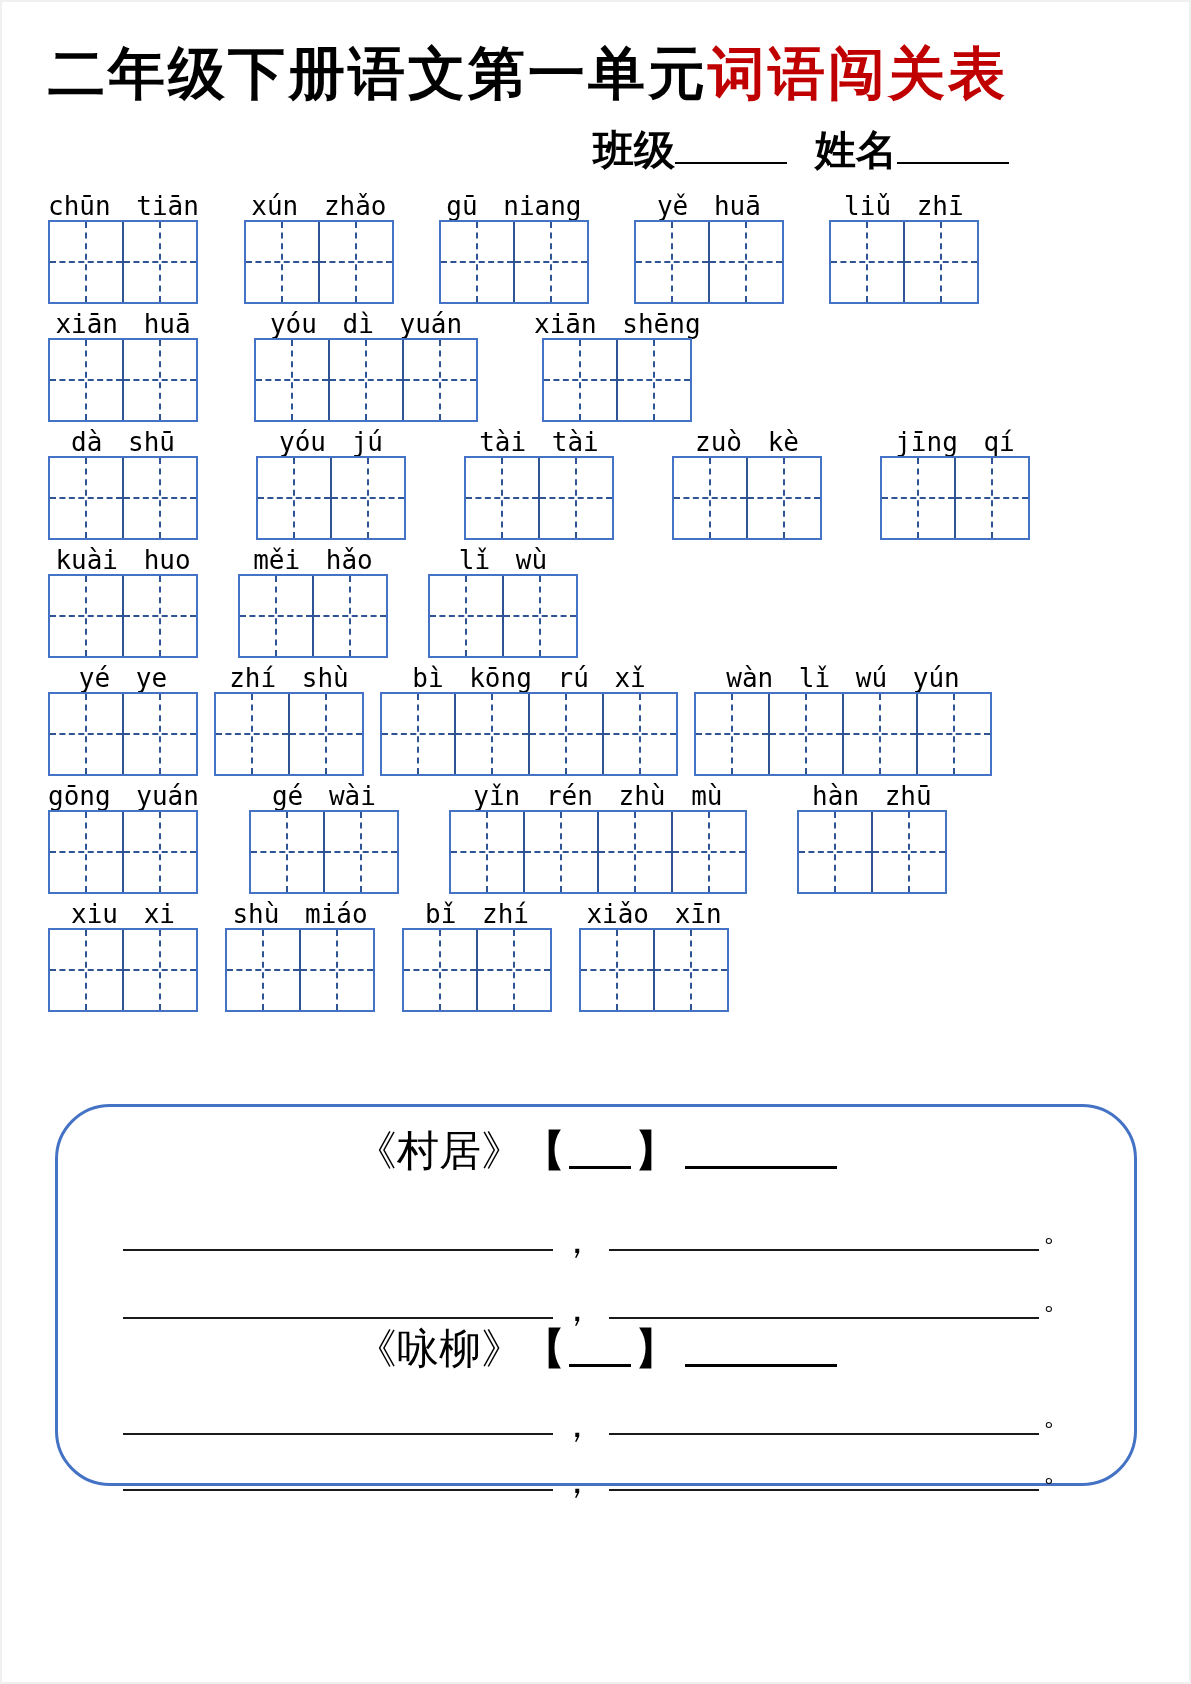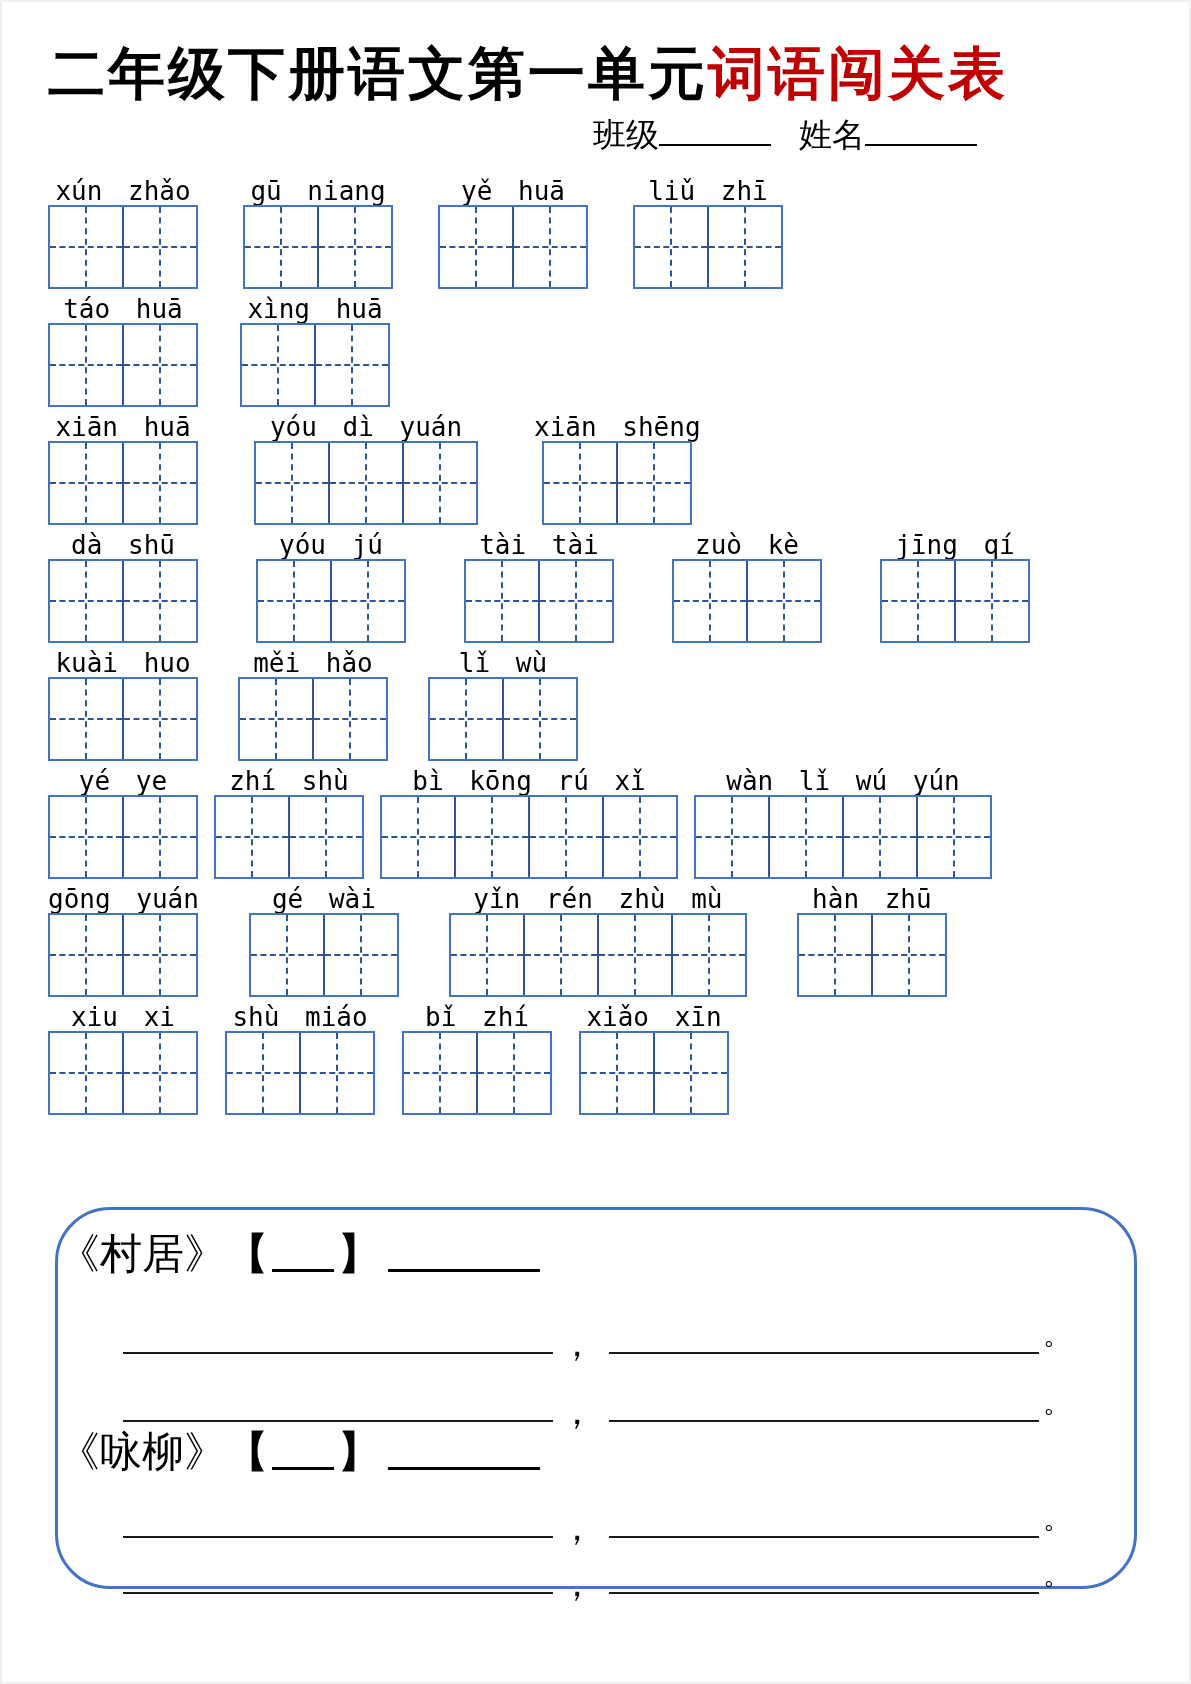--- a/index.html
+++ b/index.html
@@ -11,22 +11,22 @@
   .page{padding:40px 0 0 48px;}
 
   
   .title{
     font-family:"DejaVu Serif","Liberation Serif",serif;
     font-weight:bold;font-size:57px;line-height:1.15;letter-spacing:3px;
     width:1095px;white-space:nowrap;
   }
   .title .red{color:#C00000;}
   .class-line{
-    margin-top:8px;padding-left:545px;font-family:"DejaVu Serif","Liberation Serif",serif;
-    font-size:33px;line-height:40px;white-space:nowrap;
+    margin-top:24px;padding-left:545px;font-family:"DejaVu Serif","Liberation Serif",serif;
+    font-size:41px;line-height:40px;white-space:nowrap;font-weight:bold;
   }
   .class-line .blank{display:inline-block;width:112px;height:30px;border-bottom:2px solid #000;margin-right:28px;}
   .class-line .blank:last-child{margin-right:0;}
 
   
   .grid-section{margin-top:22px;}
   .word-row{display:flex;align-items:flex-end;margin-bottom:6px;}
   .row-1{gap:45px}.row-2{gap:42px}.row-3{gap:56px}.row-4{gap:58px}
   .row-5{gap:40px}.row-6{gap:16px}.row-7{gap:50px}.row-8{gap:27px}
   .word{display:flex;flex-direction:column;align-items:center;}
@@ -46,21 +46,21 @@
     content:"";position:absolute;top:50%;left:0;right:0;
     border-top:2px dashed #2F5496;transform:translateY(-1px);
   }
 
   
   .poem-box{
     margin-top:92px;margin-left:7px;width:1076px;height:376px;
     border:3px solid #4472C4;border-radius:55px;background:#fff;
   }
   .poem-title{
-    font-family:"DejaVu Serif","Liberation Serif",serif;
+    text-align:center;font-family:"DejaVu Serif","Liberation Serif",serif;
     font-size:42px;line-height:52px;margin-top:18px;white-space:nowrap;
   }
   .poem-title .bracket{font-weight:bold;}
   .poem-title .blank{display:inline-block;border-bottom:3px solid #000;vertical-align:-4px;}
   .author-blank{width:62px;height:34px;margin:0 4px;}
   .title-blank{width:152px;height:34px;margin-left:8px;}
   .poem-line{
     margin-left:65px;font-size:36px;line-height:38px;height:38px;white-space:nowrap;
     font-family:"DejaVu Serif","Liberation Serif",serif;
   }
@@ -82,20 +82,27 @@
     <span>二年级下册语文第一单元</span><span class="red">词语闯关表</span>
   </div>
 
   <div class="class-line">
     <span>班级</span><span class="blank"></span><span>姓名</span><span class="blank"></span>
   </div>
 
   <div class="grid-section">
       <div class="word-row row-1">
         <div class="word">
+          <div class="pinyin">chūn tiān</div>
+          <div class="grid">
+            <div class="cell"></div>
+            <div class="cell"></div>
+          </div>
+        </div>
+        <div class="word">
           <div class="pinyin">xún zhǎo</div>
           <div class="grid">
             <div class="cell"></div>
             <div class="cell"></div>
           </div>
         </div>
         <div class="word">
           <div class="pinyin">gū niang</div>
           <div class="grid">
             <div class="cell"></div>
@@ -104,36 +111,20 @@
         </div>
         <div class="word">
           <div class="pinyin">yě huā</div>
           <div class="grid">
             <div class="cell"></div>
             <div class="cell"></div>
           </div>
         </div>
         <div class="word">
           <div class="pinyin">liǔ zhī</div>
-          <div class="grid">
-            <div class="cell"></div>
-            <div class="cell"></div>
-          </div>
-        </div>
-      </div>
-      <div class="word-row row-2">
-        <div class="word">
-          <div class="pinyin">táo huā</div>
-          <div class="grid">
-            <div class="cell"></div>
-            <div class="cell"></div>
-          </div>
-        </div>
-        <div class="word">
-          <div class="pinyin">xìng huā</div>
           <div class="grid">
             <div class="cell"></div>
             <div class="cell"></div>
           </div>
         </div>
       </div>
       <div class="word-row row-3">
         <div class="word">
           <div class="pinyin">xiān huā</div>
           <div class="grid">

